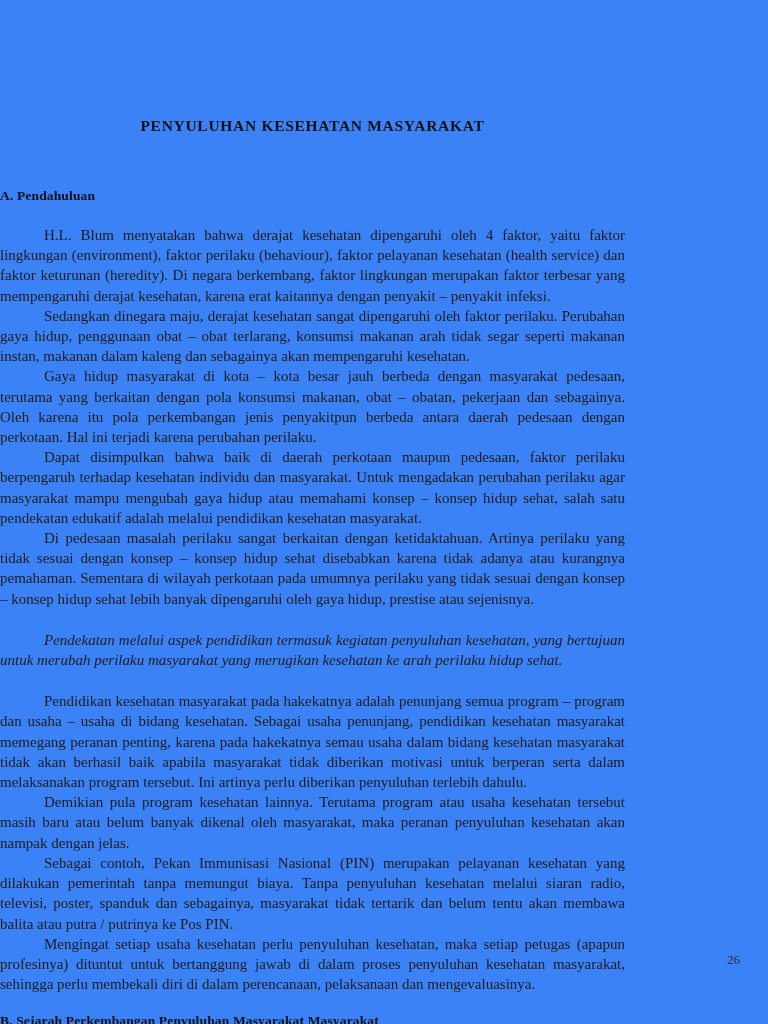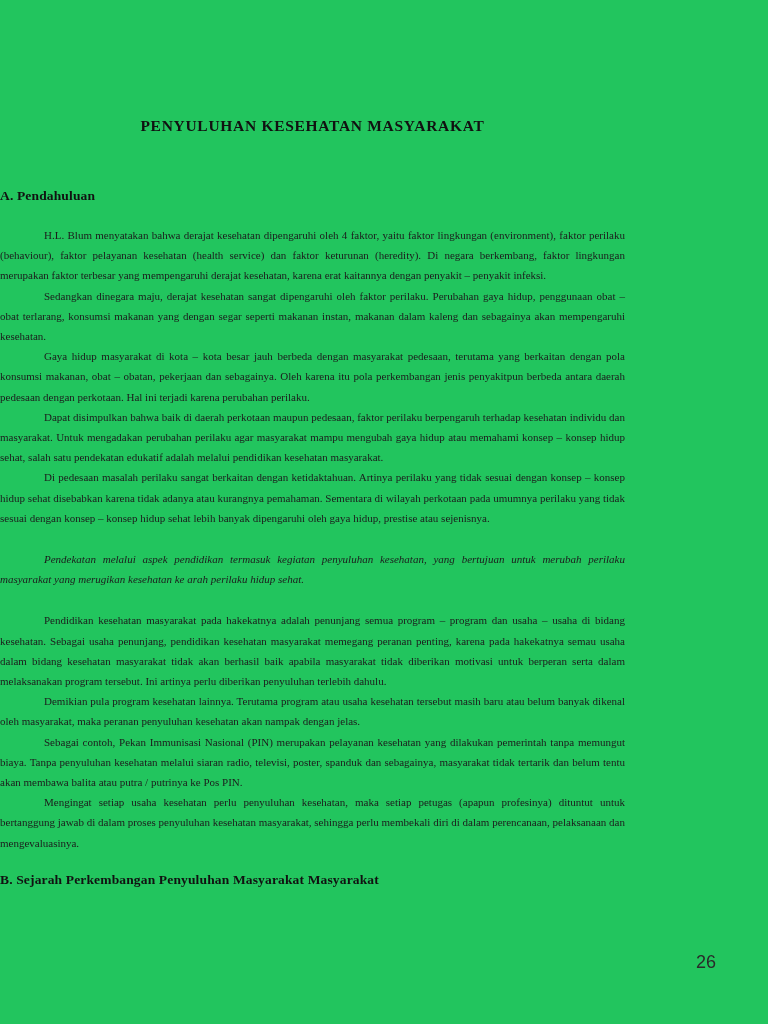--- a/index.html
+++ b/index.html
@@ -15,21 +15,21 @@
     font-family: "Liberation Serif", "DejaVu Serif", serif;
     color: #1a1a1a;
     -webkit-font-smoothing: antialiased;
   }
 
   .page {
     position: relative;
     box-sizing: border-box;
     width: 768px;
     height: 1024px;
-    background: #22c55e;
+    background: #3b82f6;
     padding: 0;
   }
 
   .doc-title {
     margin: 0;
     padding: 0;
     font-size: 15.5px;
     font-weight: bold;
     letter-spacing: 0.7px;
     text-align: center;
@@ -42,21 +42,21 @@
 
   .section-heading {
     font-size: 13.5px;
     font-weight: bold;
     letter-spacing: 0.15px;
     color: #111111;
     margin: 0;
   }
 
   .para {
-    font-size: 11px;
+    font-size: 15px;
     line-height: 20.2px;
     text-align: justify;
     text-justify: inter-word;
     margin: 0;
     text-indent: 44px;
     color: #1c1c1c;
     hyphens: none;
   }
 
   .para.italic {
@@ -68,42 +68,42 @@
     left: 0;
     top: 188px;
     width: 625px;
   }
 
   .gap-sm { height: 19px; }
   .gap-md { height: 21px; }
 
   .page-number {
     position: absolute;
-    right: 52px;
+    right: 28px;
     top: 952px;
-    font-size: 18px;
+    font-size: 13px;
     color: #2a2a2a;
-    font-family: Liberation Sans, sans-serif;
+    font-family: Liberation Serif, serif;
   }
 </style>
 </head>
 <body>
 
 <div class="page">
 
   <h1 class="doc-title">PENYULUHAN KESEHATAN MASYARAKAT</h1>
 
   <div class="body-block">
 
     <div class="section-heading">A. Pendahuluan</div>
 
     <div class="gap-md"></div>
 
     <p class="para">H.L. Blum menyatakan bahwa derajat kesehatan dipengaruhi oleh 4 faktor, yaitu faktor lingkungan (environment), faktor perilaku (behaviour), faktor pelayanan kesehatan (health service) dan faktor keturunan (heredity). Di negara berkembang, faktor lingkungan merupakan faktor terbesar yang mempengaruhi derajat kesehatan, karena erat kaitannya dengan penyakit – penyakit infeksi.</p>
-    <p class="para">Sedangkan dinegara maju, derajat kesehatan sangat dipengaruhi oleh faktor perilaku. Perubahan gaya hidup, penggunaan obat – obat terlarang, konsumsi makanan yang dengan segar seperti makanan instan, makanan dalam kaleng dan sebagainya akan mempengaruhi kesehatan.</p>
+    <p class="para">Sedangkan dinegara maju, derajat kesehatan sangat dipengaruhi oleh faktor perilaku. Perubahan gaya hidup, penggunaan obat – obat terlarang, konsumsi makanan arah tidak segar seperti makanan instan, makanan dalam kaleng dan sebagainya akan mempengaruhi kesehatan.</p>
     <p class="para">Gaya hidup masyarakat di kota – kota besar jauh berbeda dengan masyarakat pedesaan, terutama yang berkaitan dengan pola konsumsi makanan, obat – obatan, pekerjaan dan sebagainya. Oleh karena itu pola perkembangan jenis penyakitpun berbeda antara daerah pedesaan dengan perkotaan. Hal ini terjadi karena perubahan perilaku.</p>
     <p class="para">Dapat disimpulkan bahwa baik di daerah perkotaan maupun pedesaan, faktor perilaku berpengaruh terhadap kesehatan individu dan masyarakat. Untuk mengadakan perubahan perilaku agar masyarakat mampu mengubah gaya hidup atau memahami konsep – konsep hidup sehat, salah satu pendekatan edukatif adalah melalui pendidikan kesehatan masyarakat.</p>
     <p class="para">Di pedesaan masalah perilaku sangat berkaitan dengan ketidaktahuan. Artinya perilaku yang tidak sesuai dengan konsep – konsep hidup sehat disebabkan karena tidak adanya atau kurangnya pemahaman. Sementara di wilayah perkotaan pada umumnya perilaku yang tidak sesuai dengan konsep – konsep hidup sehat lebih banyak dipengaruhi oleh gaya hidup, prestise atau sejenisnya.</p>
 
     <div class="gap-md"></div>
 
     <p class="para italic">Pendekatan melalui aspek pendidikan termasuk kegiatan penyuluhan kesehatan, yang bertujuan untuk merubah perilaku masyarakat yang merugikan kesehatan ke arah perilaku hidup sehat.</p>
 
     <div class="gap-md"></div>
 

